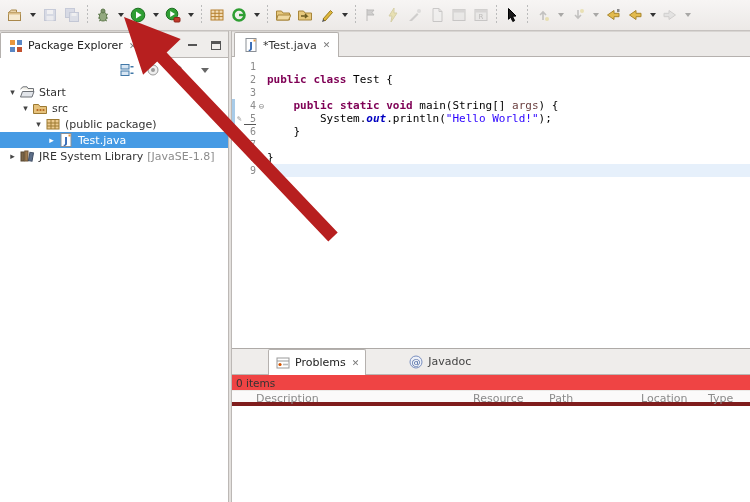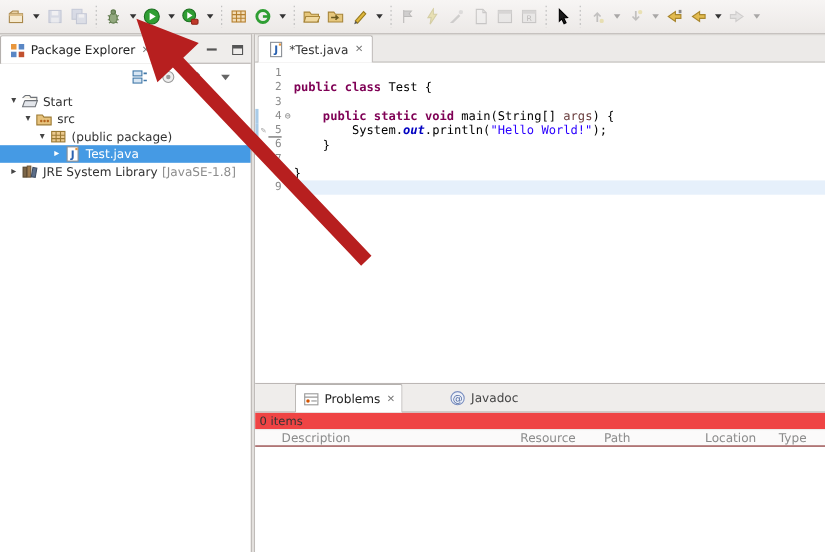--- a/index.html
+++ b/index.html
@@ -92,21 +92,21 @@
   .tk-field { color: var(--field); font-weight: bold; font-style: italic; text-align: center; }
   .tk-str { color: var(--str); }
 
   
   #bottom-panel { flex: 1; background: #fff; display: flex; flex-direction: column;
     border-top: 1px solid #aeaaa7; }
   #bottom-tabs .view-tab { padding: 0 6px; margin-left: 36px; }
   .status-row { height: 15px; display: flex; align-items: center; padding-left: 4px;
     font-size: 10.5px; color: #333; background: #ef4444; }
   .table-header { height: 16px; position: relative; background: #fbfafa;
-    border-bottom: 1px solid #7f1d1d; border-top: 1px solid #eceae8; text-align: center; }
+    border-bottom: 4px solid #7f1d1d; border-top: 1px solid #eceae8; text-align: center; }
   .th { position: absolute; top: 1px; font-size: 11px; color: #8b8b8b; }
   .table-body { flex: 1; background: #fff; }
 
   
   #arrow-overlay { position: absolute; left: 0; top: 0; pointer-events: none; z-index: 50; }
 </style>
 </head>
 <body>
 
 <div id="app">

